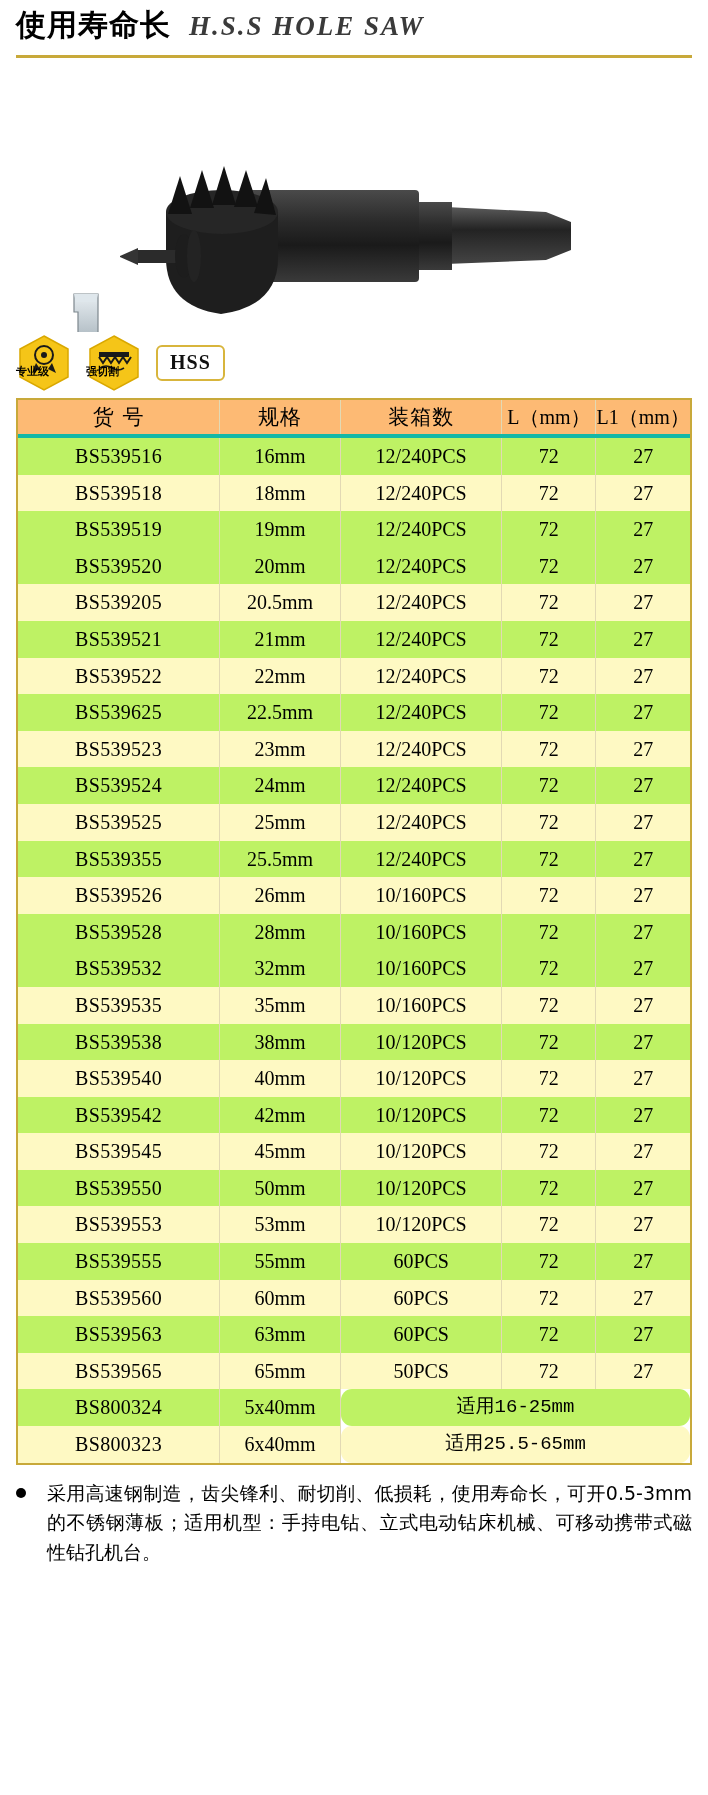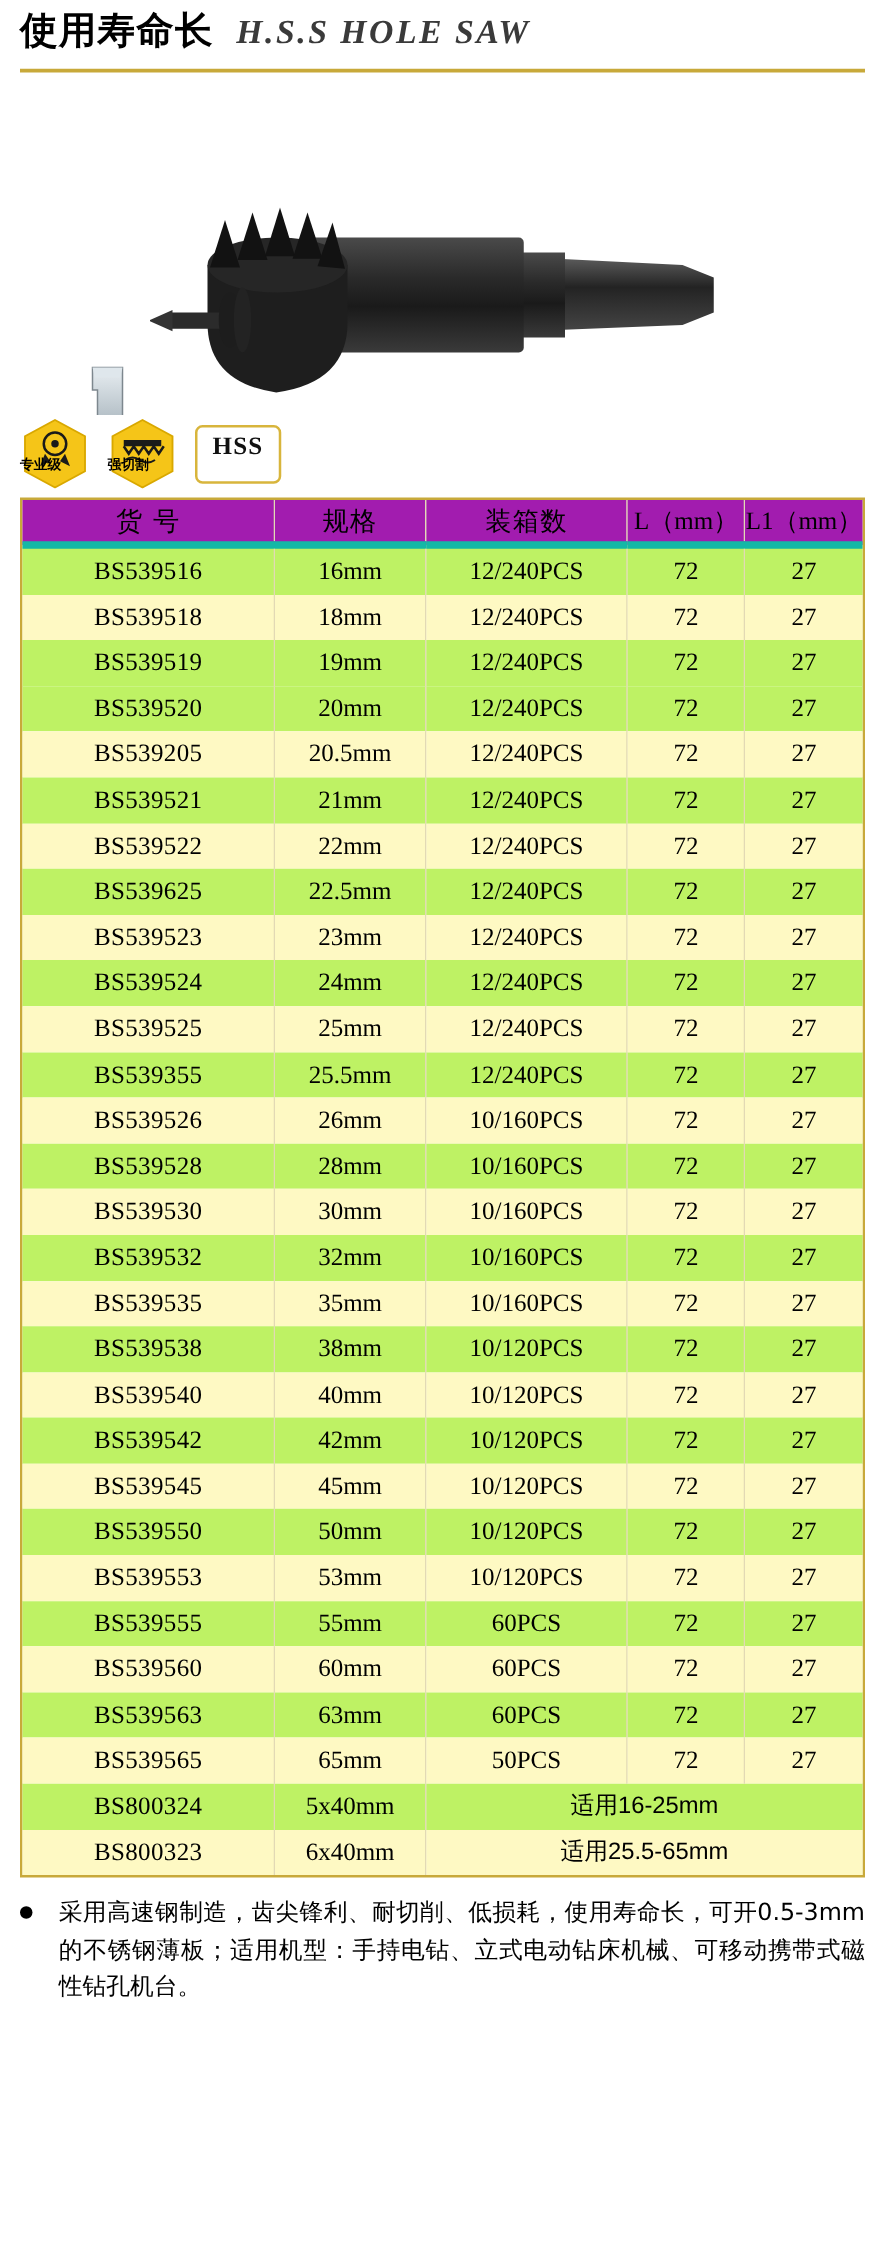--- a/index.html
+++ b/index.html
@@ -78,21 +78,21 @@
     text-align: left;
     font-family: "DejaVu Sans", sans-serif;
     font-size: 11px;
     font-weight: bold;
     color: #000;
     letter-spacing: 0px;
   }
   .hss-badge {
     border: 2px solid #d8b53c;
     border-radius: 6px;
-    padding: 4px 12px 16px 12px;
+    padding: 4px 12px 5px 12px;
     font-family: "Liberation Serif", serif;
     font-weight: bold;
     font-size: 20px;
     color: #111;
     background: #fff;
     letter-spacing: 1px;
   }
 
   
   .table-wrap {
@@ -109,41 +109,41 @@
     padding: 0;
     text-align: center;
     white-space: nowrap;
   }
   table.spec th:last-child, table.spec td:last-child { border-right: none; }
   table.spec thead th {
     font-size: 21px;
     font-weight: normal;
     font-family: "DejaVu Sans", sans-serif;
     height: 36px;
-    border-bottom: 6px solid #14b8a6;
-    background: #a21caf;
+    border-bottom: 4px solid #14b8a6;
+    background: #fdba74;
     color: #000;
     letter-spacing: 1px;
   }
   table.spec thead th.hdr-lat {
     font-family: "Liberation Serif", serif;
     font-size: 20px;
     letter-spacing: 0;
   }
   table.spec tbody tr { height: 36.6px; }
   table.spec tbody tr.odd { background: #bef264; }
   table.spec tbody tr.even { background: #fef9c3; }
   table.spec tbody td {
     font-size: 20px;
     color: #000;
     height: 36.6px;
     line-height: 36.6px;
   }
   table.spec tbody td.code { font-family: "Liberation Serif", serif; letter-spacing: 0.3px; }
-  table.spec tbody td.cn { font-family: Liberation Sans, sans-serif; font-size: 19px; }
+  table.spec tbody td.cn { font-family: Liberation Mono, monospace; font-size: 19px; border-radius: 11px; }
   col.c-code { width: 30%; }
   col.c-spec { width: 18%; }
   col.c-pack { width: 24%; }
   col.c-l    { width: 14%; }
   col.c-l1   { width: 14%; }
 
   
   .notes {
     margin: 14px 16px 0 16px;
     display: flex;
@@ -362,27 +362,20 @@
             <td class="">72</td>
             <td class="">27</td>
           </tr>
           <tr class="odd">
             <td class="code">BS539528</td>
             <td class="">28mm</td>
             <td class="">10/160PCS</td>
             <td class="">72</td>
             <td class="">27</td>
           </tr>
-          <tr class="even">
-            <td class="code">BS539530</td>
-            <td class="">30mm</td>
-            <td class="">10/160PCS</td>
-            <td class="">72</td>
-            <td class="">27</td>
-          </tr>
           <tr class="odd">
             <td class="code">BS539532</td>
             <td class="">32mm</td>
             <td class="">10/160PCS</td>
             <td class="">72</td>
             <td class="">27</td>
           </tr>
           <tr class="even">
             <td class="code">BS539535</td>
             <td class="">35mm</td>

